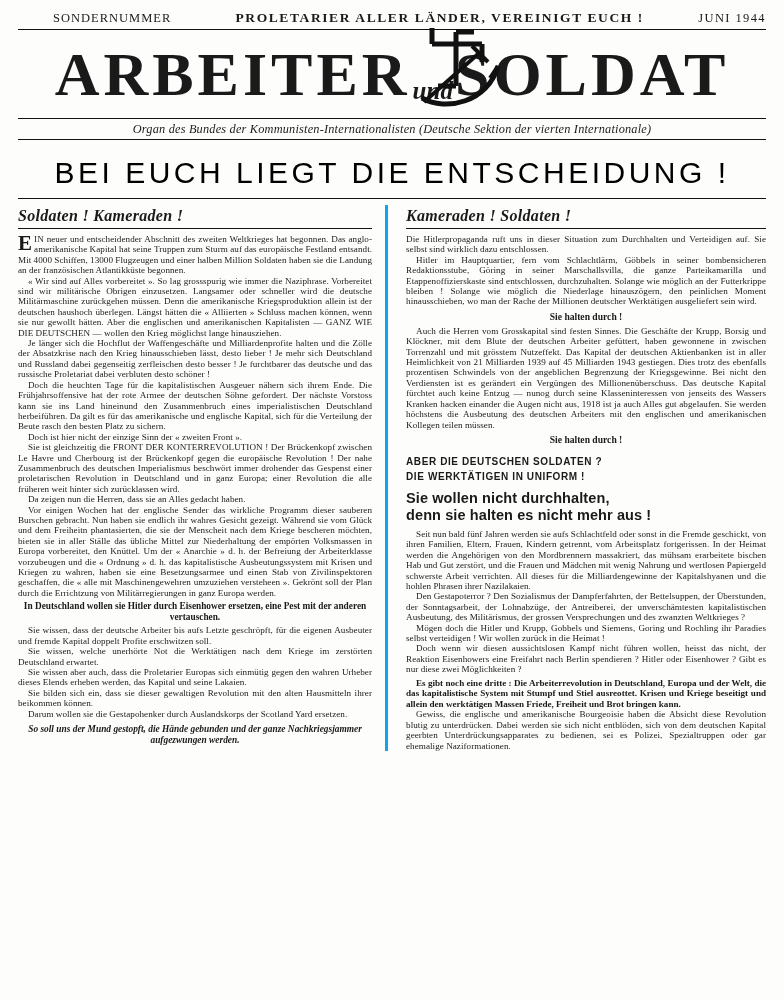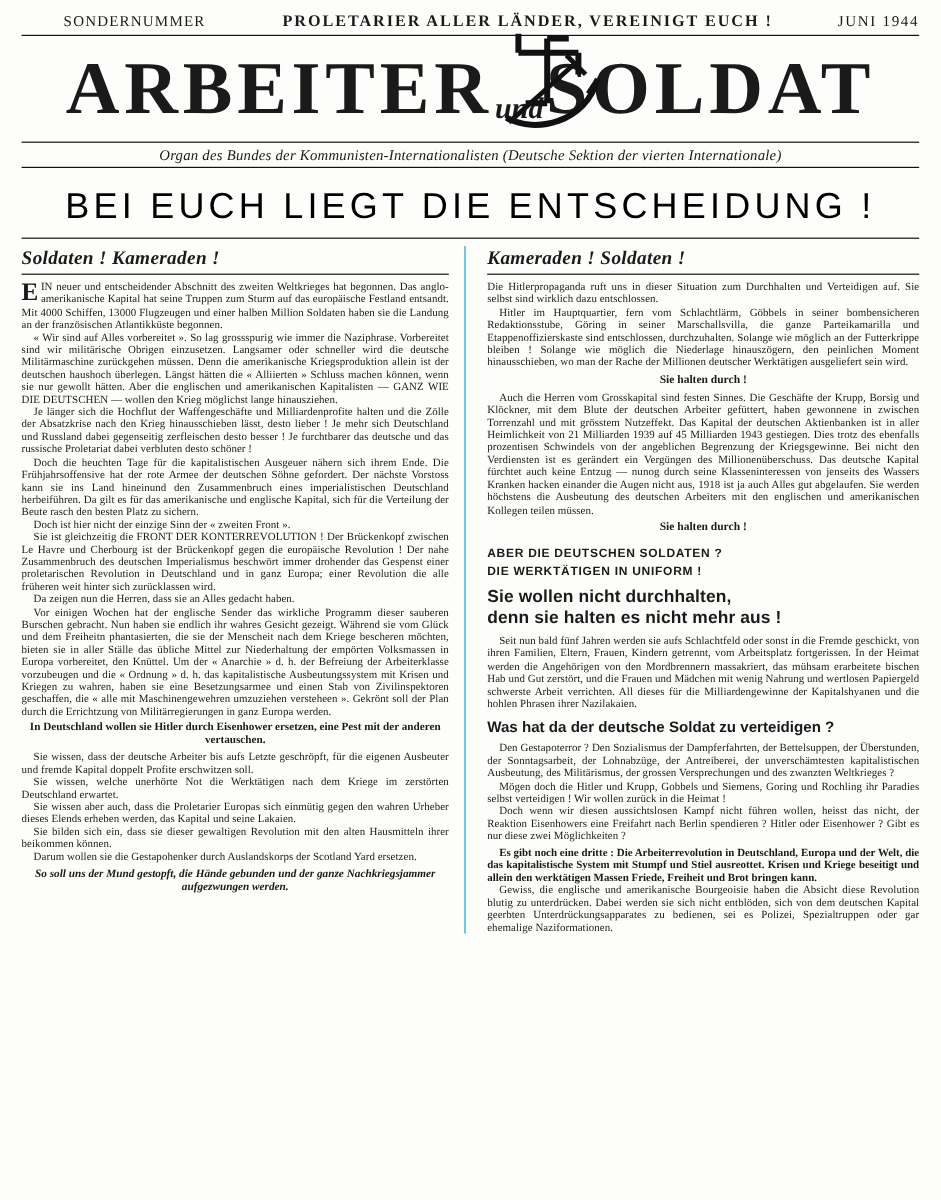--- a/index.html
+++ b/index.html
@@ -130,21 +130,21 @@
   .columns {
     display: flex;
     padding: 0 18px;
     margin-top: 6px;
     gap: 16px;
   }
   .col {
     width: 366px;
     box-sizing: border-box;
   }
-  .col-left { border-right: 1px solid #0ea5e9; padding-right: 13px; width: 374px;}
+  .col-left { border-right: 3px solid #0ea5e9; padding-right: 13px; width: 374px;}
   .col-right { padding-left: 2px; }
   .col-title {
     font-style: italic;
     font-weight: bold;
     font-size: 16px;
     margin: 2px 0 3px 0;
     letter-spacing: 0.3px;
   }
   .col-rule {
     border-top: 1px solid #111;
@@ -304,21 +304,20 @@
       <div class="sie-halten">Sie halten durch !</div>
 
       <div class="heading-caps" style="white-space:pre-line;">ABER DIE DEUTSCHEN SOLDATEN ?
 DIE WERKTÄTIGEN IN UNIFORM !</div>
 
       <div class="heading-big" style="white-space:pre-line;">Sie wollen nicht durchhalten,
 denn sie halten es nicht mehr aus !</div>
 
       <p class="body">Seit nun bald fünf Jahren werden sie aufs Schlachtfeld oder sonst in die Fremde geschickt, von ihren Familien, Eltern, Frauen, Kindern getrennt, vom Arbeitsplatz fortgerissen. In der Heimat werden die Angehörigen von den Mordbrennern massakriert, das mühsam erarbeitete bischen Hab und Gut zerstört, und die Frauen und Mädchen mit wenig Nahrung und wertlosen Papiergeld schwerste Arbeit verrichten. All dieses für die Milliardengewinne der Kapitalshyanen und die hohlen Phrasen ihrer Nazilakaien.</p>
 
-      <div class="heading-mid">Was hat da der deutsche Soldat zu verteidigen ?</div>
 
       <p class="body">Den Gestapoterror ? Den Sozialismus der Dampferfahrten, der Bettelsuppen, der Überstunden, der Sonntagsarbeit, der Lohnabzüge, der Antreiberei, der unverschämtesten kapitalistischen Ausbeutung, des Militärismus, der grossen Versprechungen und des zwanzten Weltkrieges ?</p>
       <p class="body">Mögen doch die Hitler und Krupp, Gobbels und Siemens, Goring und Rochling ihr Paradies selbst verteidigen ! Wir wollen zurück in die Heimat !</p>
       <p class="body">Doch wenn wir diesen aussichtslosen Kampf nicht führen wollen, heisst das nicht, der Reaktion Eisenhowers eine Freifahrt nach Berlin spendieren ? Hitler oder Eisenhower ? Gibt es nur diese zwei Möglichkeiten ?</p>
 
       <p class="bold-para">Es gibt noch eine dritte : Die Arbeiterrevolution in Deutschland, Europa und der Welt, die das kapitalistische System mit Stumpf und Stiel ausreottet. Krisen und Kriege beseitigt und allein den werktätigen Massen Friede, Freiheit und Brot bringen kann.</p>
 
       <p class="body">Gewiss, die englische und amerikanische Bourgeoisie haben die Absicht diese Revolution blutig zu unterdrücken. Dabei werden sie sich nicht entblöden, sich von dem deutschen Kapital geerbten Unterdrückungsapparates zu bedienen, sei es Polizei, Spezialtruppen oder gar ehemalige Naziformationen.</p>
     </div>
 

